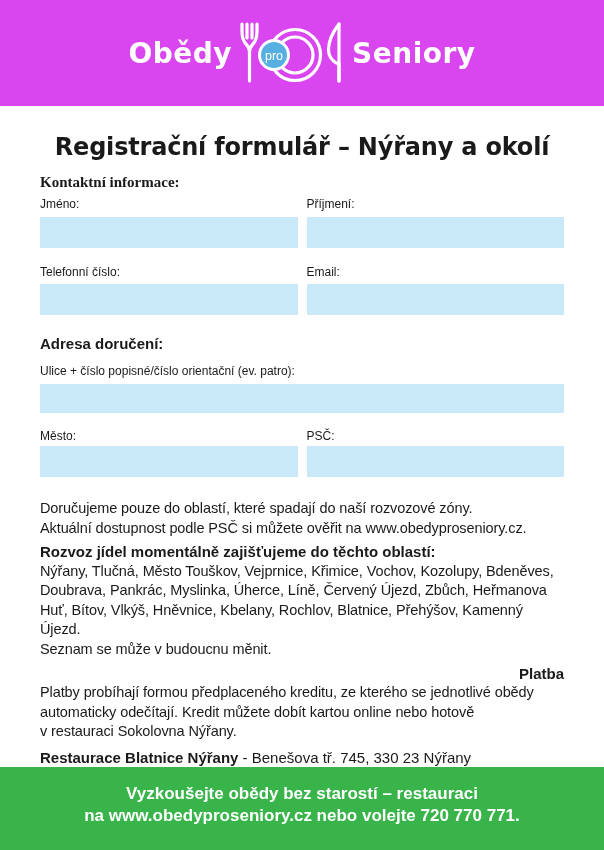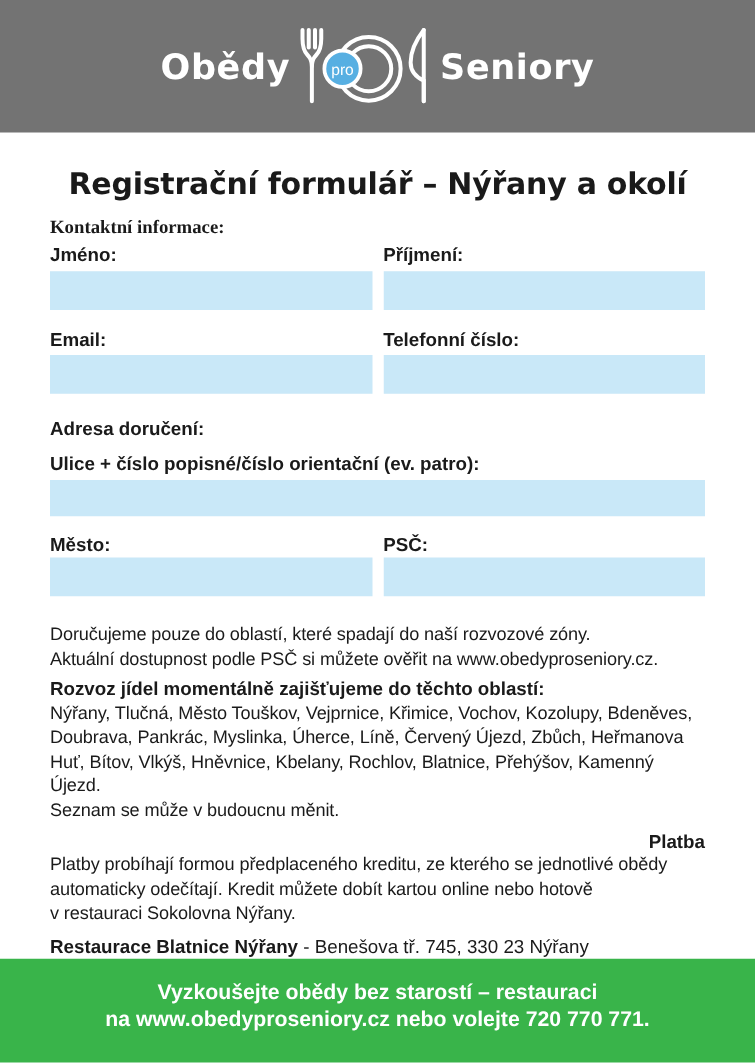--- a/index.html
+++ b/index.html
@@ -6,21 +6,21 @@
   body{
     width:604px;height:850px;
     background:#ffffff;
     font-family:"Liberation Sans", sans-serif;
     color:#1a1a1a;
     display:flex;flex-direction:column;
     overflow:hidden;
   }
   
   .topbar{
-    height:106px;background:#737373;
+    height:106px;background:#d946ef;
     display:flex;align-items:center;justify-content:center;
     flex:0 0 auto;
   }
   .logo{display:flex;align-items:center;gap:4px;}
   .logo-word{
     color:#ffffff;font-weight:bold;font-size:28px;letter-spacing:0.5px;
     font-family:"DejaVu Sans", sans-serif;
   }
   .logo-icon{display:block;}
   
@@ -29,21 +29,21 @@
     margin:26px 0 0 0;
     text-align:center;
     font-size:24px;font-weight:bold;line-height:30px;
     font-family:"DejaVu Sans", sans-serif;
     letter-spacing:-0.2px;
   }
   .h-bold{font-size:15px;font-weight:bold;line-height:19px;}
   .contact-heading{margin-top:11px;font-family:Liberation Serif, serif;}
   .row{display:flex;gap:9px;}
   .row > *{flex:1;}
-  .label{font-size:15px;line-height:19px;font-weight:bold;}
+  .label{font-size:12px;line-height:19px;}
   .label-row-1{margin-top:3px;}
   .field-row-1{margin-top:3px;}
   .label-row-2{margin-top:15px;}
   .field-row-2{margin-top:2px;}
   .address-heading{margin-top:19px;}
   .street-label{margin-top:9px;}
   .street-field{margin-top:3px;}
   .label-row-3{margin-top:14px;line-height:18px;}
   .field-row-3{margin-top:0;}
   .input{
@@ -113,22 +113,22 @@
   <div class="row label-row-1">
     <div class="label">Jméno:</div>
     <div class="label">Příjmení:</div>
   </div>
   <div class="row field-row-1">
     <input class="input" type="text" style="">
     <input class="input" type="text" style="">
   </div>
 
   <div class="row label-row-2">
+    <div class="label">Telefonní číslo:</div>
     <div class="label">Email:</div>
-    <div class="label">Telefonní číslo:</div>
   </div>
   <div class="row field-row-2">
     <input class="input" type="text" style="">
     <input class="input" type="text" style="">
   </div>
 
   <div class="h-bold address-heading">Adresa doručení:</div>
 
   <div class="label street-label">Ulice + číslo popisné/číslo orientační (ev. patro):</div>
   <div class="street-field">

